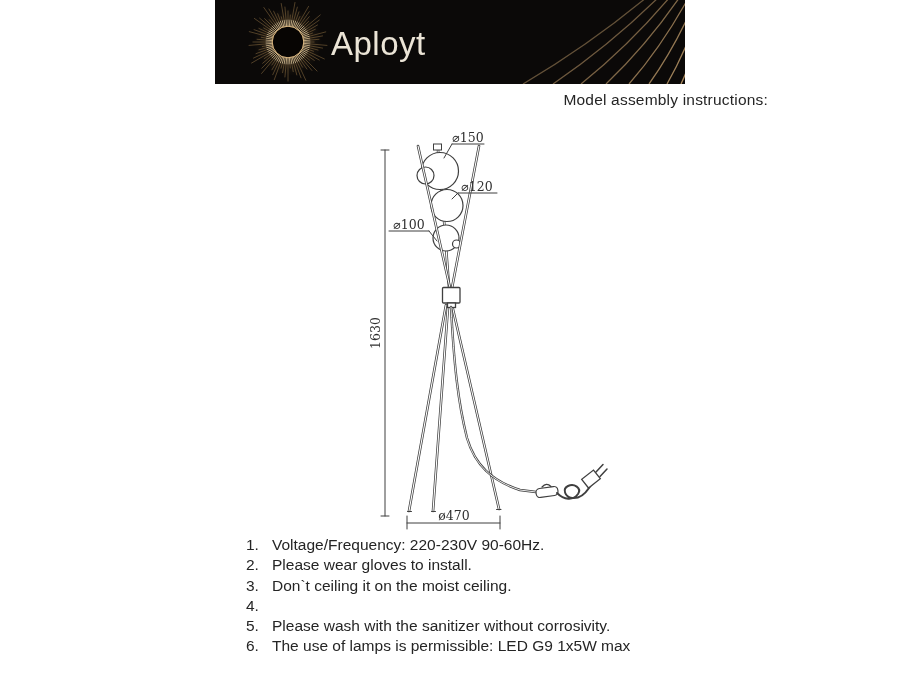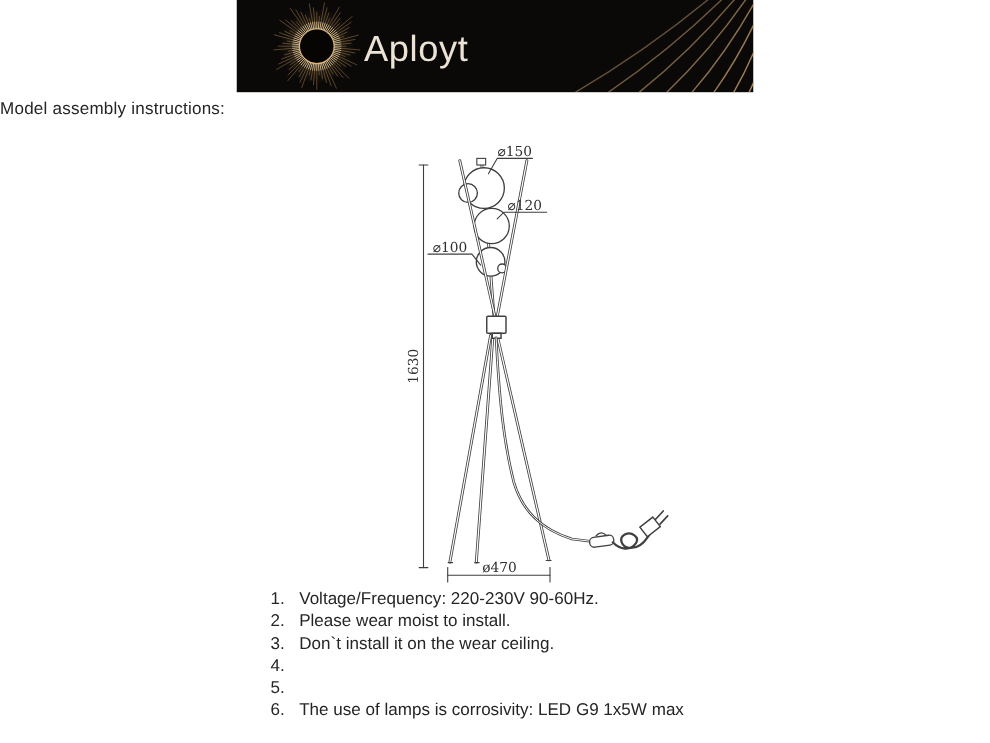--- a/index.html
+++ b/index.html
@@ -4,21 +4,21 @@
 <style>
   html,body{margin:0;padding:0;background:#ffffff;}
   .page{position:relative;width:900px;height:675px;background:#ffffff;overflow:hidden;
         font-family:"Liberation Sans",sans-serif;}
 
   
   .banner{position:absolute;left:215px;top:0;width:470px;height:97px;}
   .banner svg{display:block;width:470px;height:84px;}
 
   
-  .title-block{position:absolute;left:0;top:91px;width:768px;text-align:left;
+  .title-block{position:absolute;left:0;top:91px;width:768px;text-align:right;
                color:#252525;font-size:15.5px;font-weight:500;line-height:18px;letter-spacing:.2px;}
 
   
   .diagram{position:absolute;left:340px;top:132px;width:340px;height:408px;}
 
   
   .instructions{position:absolute;left:246px;top:535px;width:440px;margin:0;padding:0;
                 list-style:none;color:#252525;font-size:15.5px;font-weight:500;line-height:20.3px;}
   .instructions li{display:flex;}
   .instructions .num{flex:0 0 26px;}
@@ -287,31 +287,32 @@
     </g>
   </svg>
 
   <ol class="instructions">
     <li>
         <span class="num">1.</span>
         <span>Voltage/Frequency: 220-230V 90-60Hz.</span>
       </li>
     <li>
         <span class="num">2.</span>
-        <span>Please wear moist to install.</span>
+        <span>Please wear gloves to install.</span>
       </li>
     <li>
         <span class="num">3.</span>
-        <span>Don`t install it on the wear ceiling.</span>
+        <span>Don`t ceiling it on the moist ceiling.</span>
       </li>
     <li>
         <span class="num">4.</span>
       </li>
     <li>
         <span class="num">5.</span>
+        <span>Please wash with the sanitizer without corrosivity.</span>
       </li>
     <li>
         <span class="num">6.</span>
-        <span>The use of lamps is corrosivity: LED G9 1x5W max</span>
+        <span>The use of lamps is permissible: LED G9 1x5W max</span>
       </li>
   </ol>
 
 </div>
 
 </body></html>

